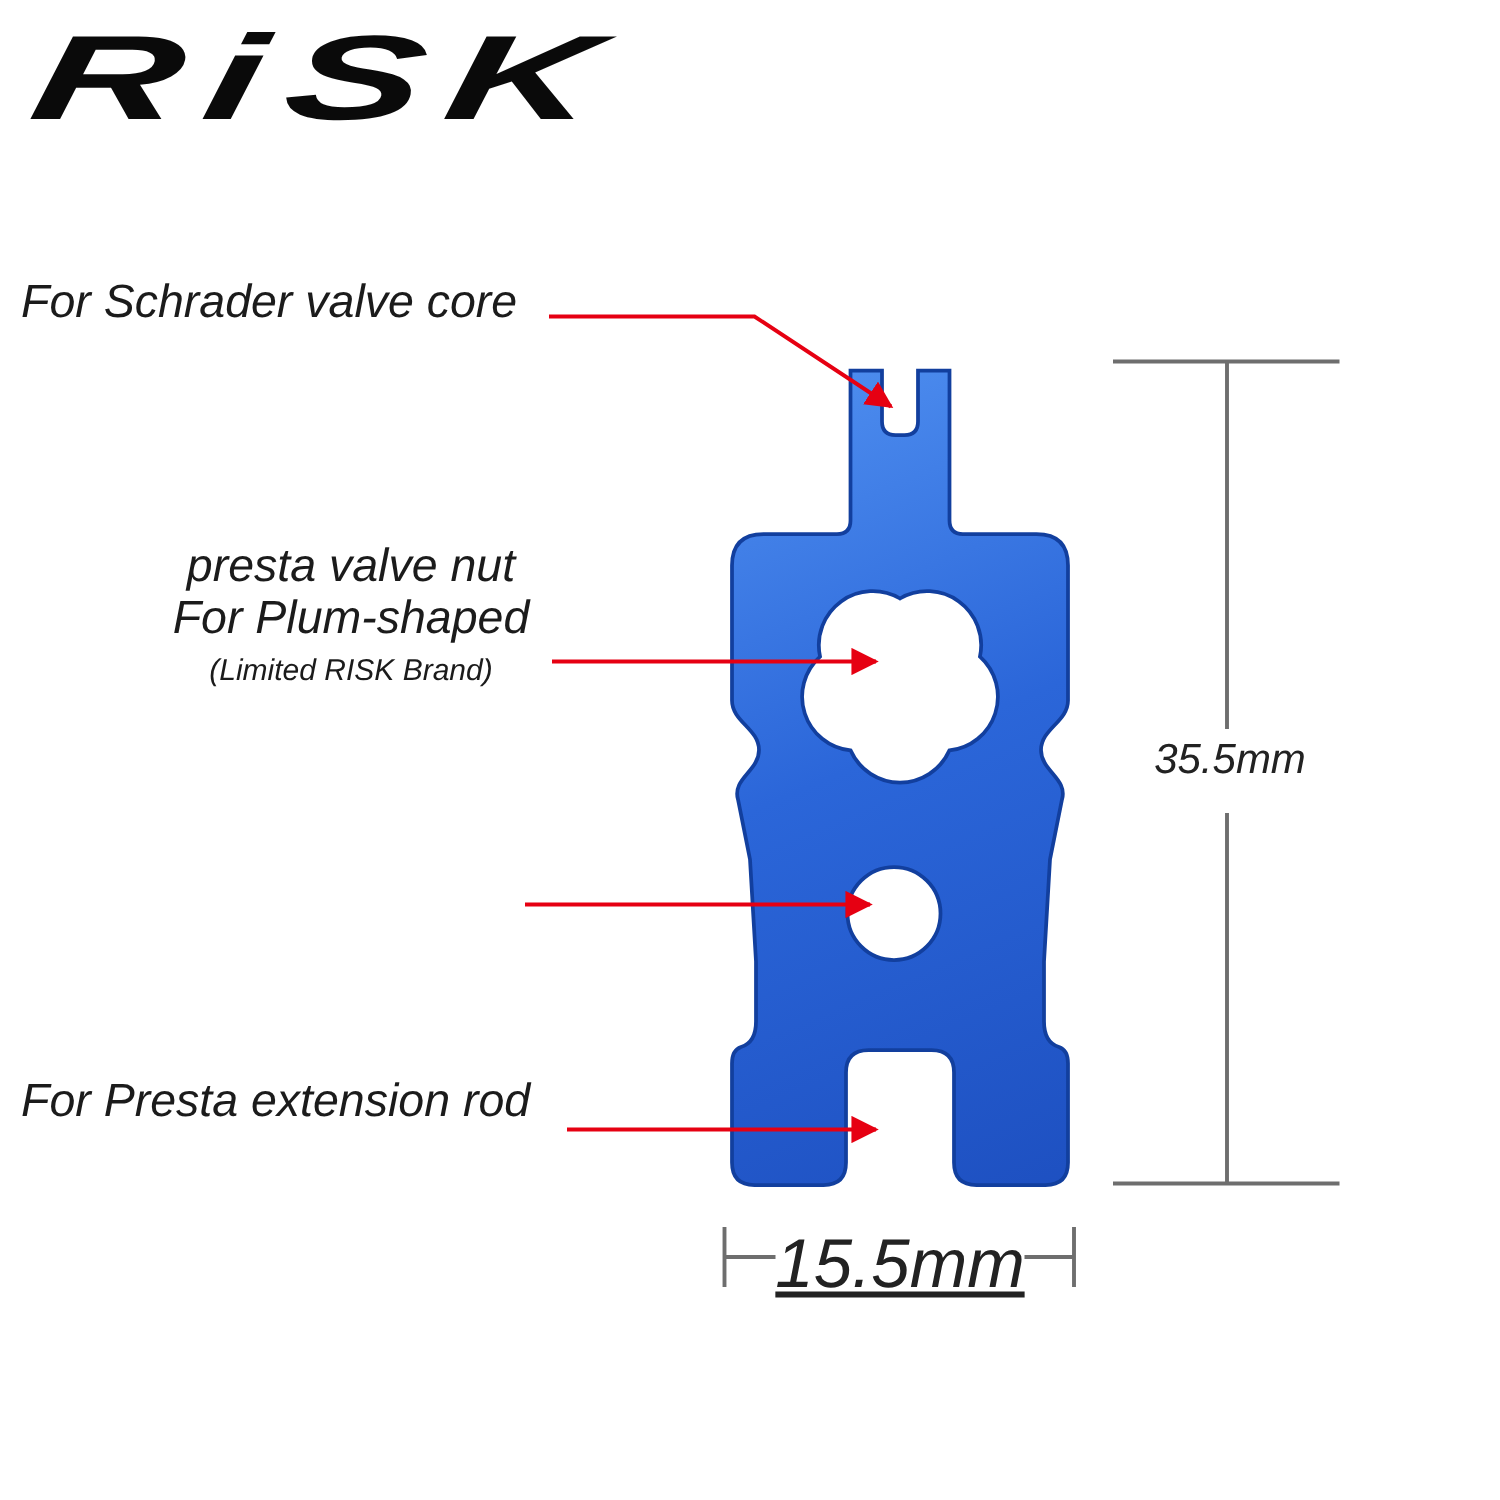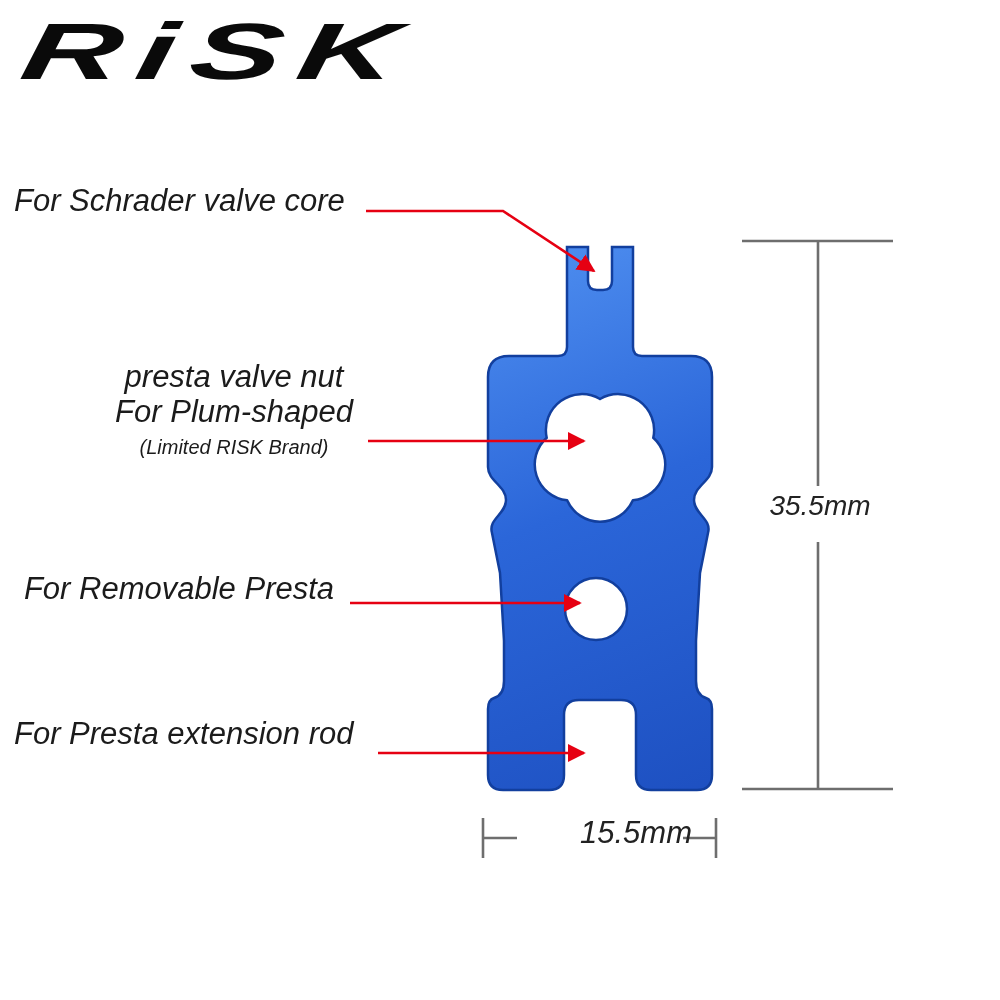--- a/index.html
+++ b/index.html
@@ -23,21 +23,21 @@
   }
   .label .note { font-size:20px; margin-top:7px; }
   .label-schrader  { left:14px;  top:184px; }
   .label-plum      { left:95px;  top:360px; width:278px; text-align:center; }
   .label-removable { left:10px;  top:572px; width:338px; text-align:center; }
   .label-extension { left:14px;  top:717px; }
   .dim-text {
     position:absolute; font-style:italic; color:#222; white-space:nowrap;
   }
   .dim-height { left:742px; top:490px; width:156px; text-align:center; font-size:28px; }
-  .dim-width  { left:508px; top:815px; width:184px; text-align:right; font-size:31px; }
+  .dim-width  { left:508px; top:815px; width:184px; text-align:center; font-size:46px;text-decoration:underline; }
   .tool-path  { stroke:var(--tool-edge,#123f9e); stroke-width:2.5; }
   .annot      { stroke:var(--annotation-red,#e60012); stroke-width:2.6; fill:none; }
   .annot-arrow{ fill:var(--annotation-red,#e60012); }
   .dim        { stroke:var(--dimension-gray,#6e6e6e); stroke-width:2.6; }
 </style>
 </head>
 <body>
 
 <div class="stage">
 
@@ -89,21 +89,20 @@
     <span>For Schrader valve core</span>
   </div>
 
   <div class="label label-plum">
     <div>presta valve nut</div>
     <div>For Plum-shaped</div>
     <div class="note">(Limited RISK Brand)</div>
   </div>
 
   <div class="label label-removable">
-    <div>For Removable Presta</div>
   </div>
 
   <div class="label label-extension">
     <span>For Presta extension rod</span>
   </div>
 
   <div class="dim-text dim-height">35.5mm</div>
   <div class="dim-text dim-width">15.5mm</div>
 
 </div>

